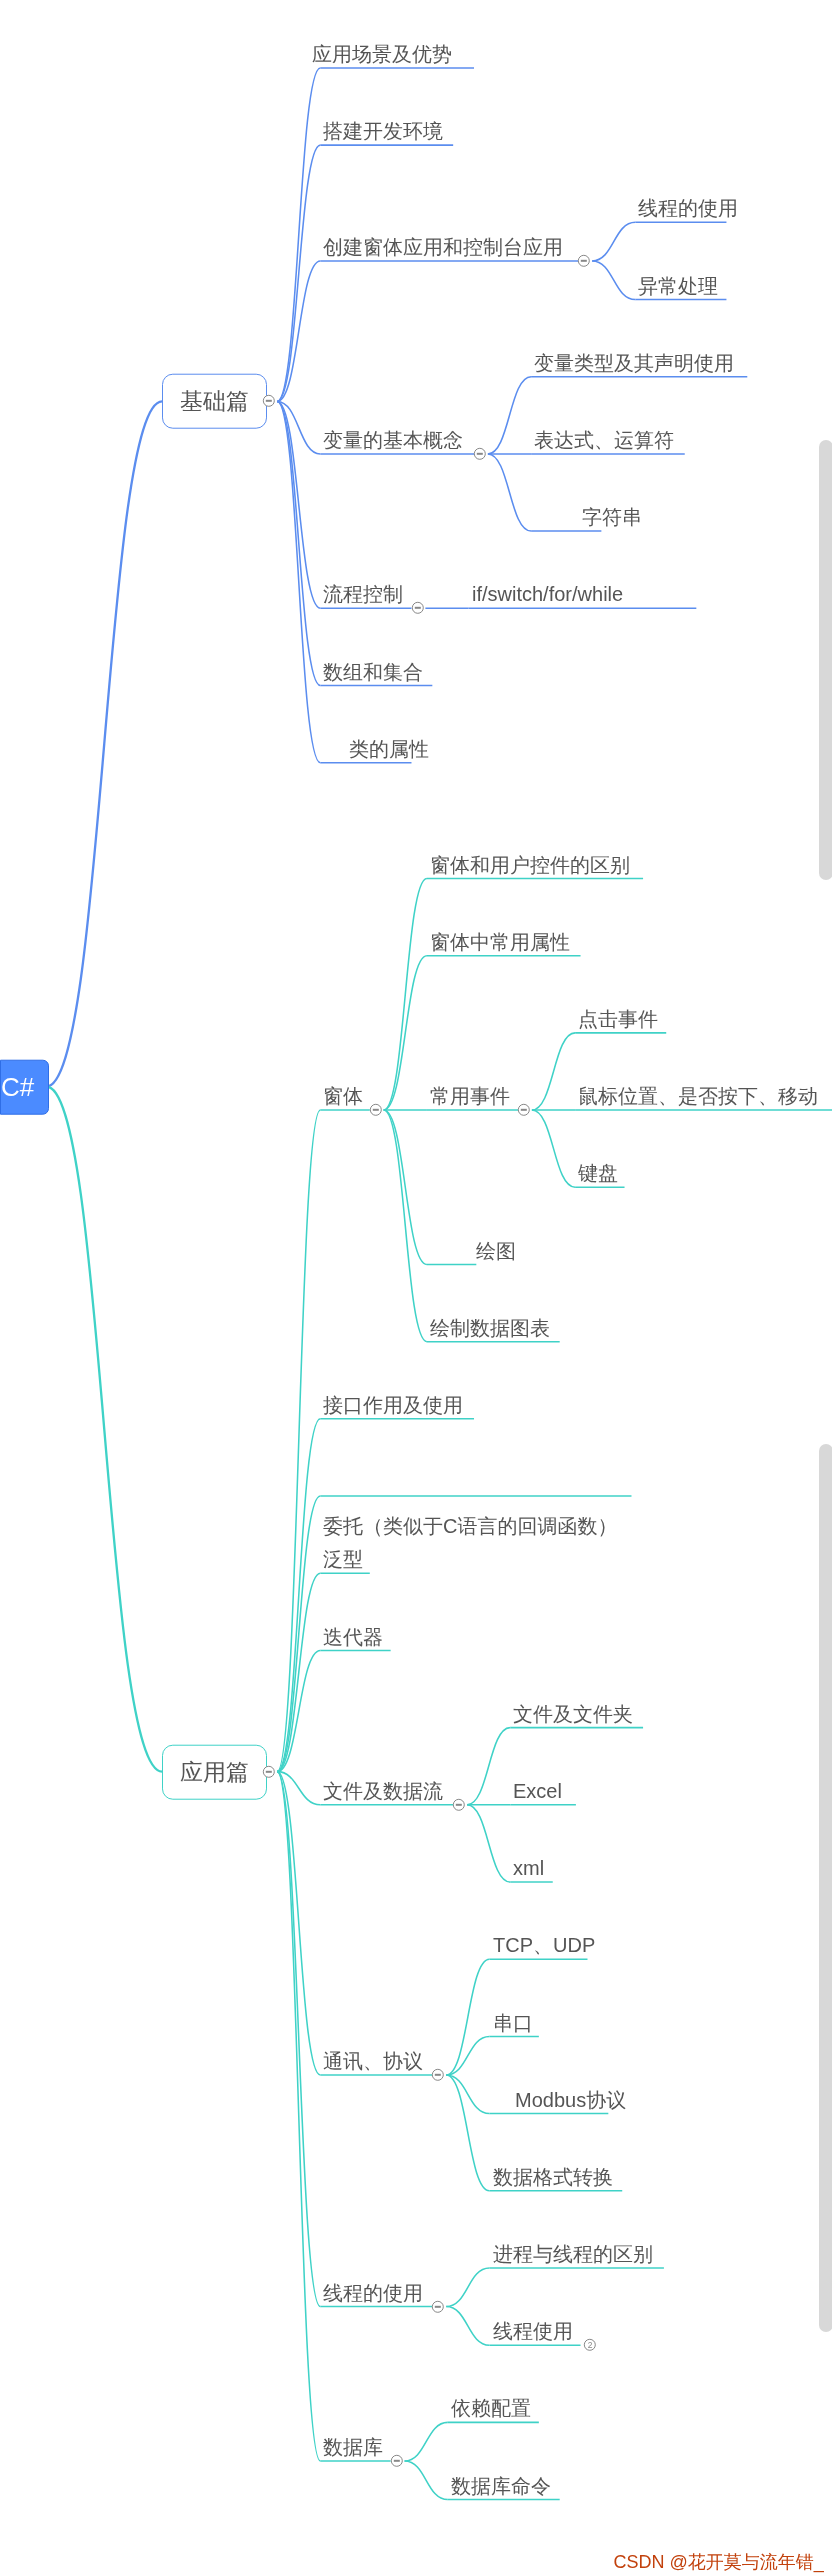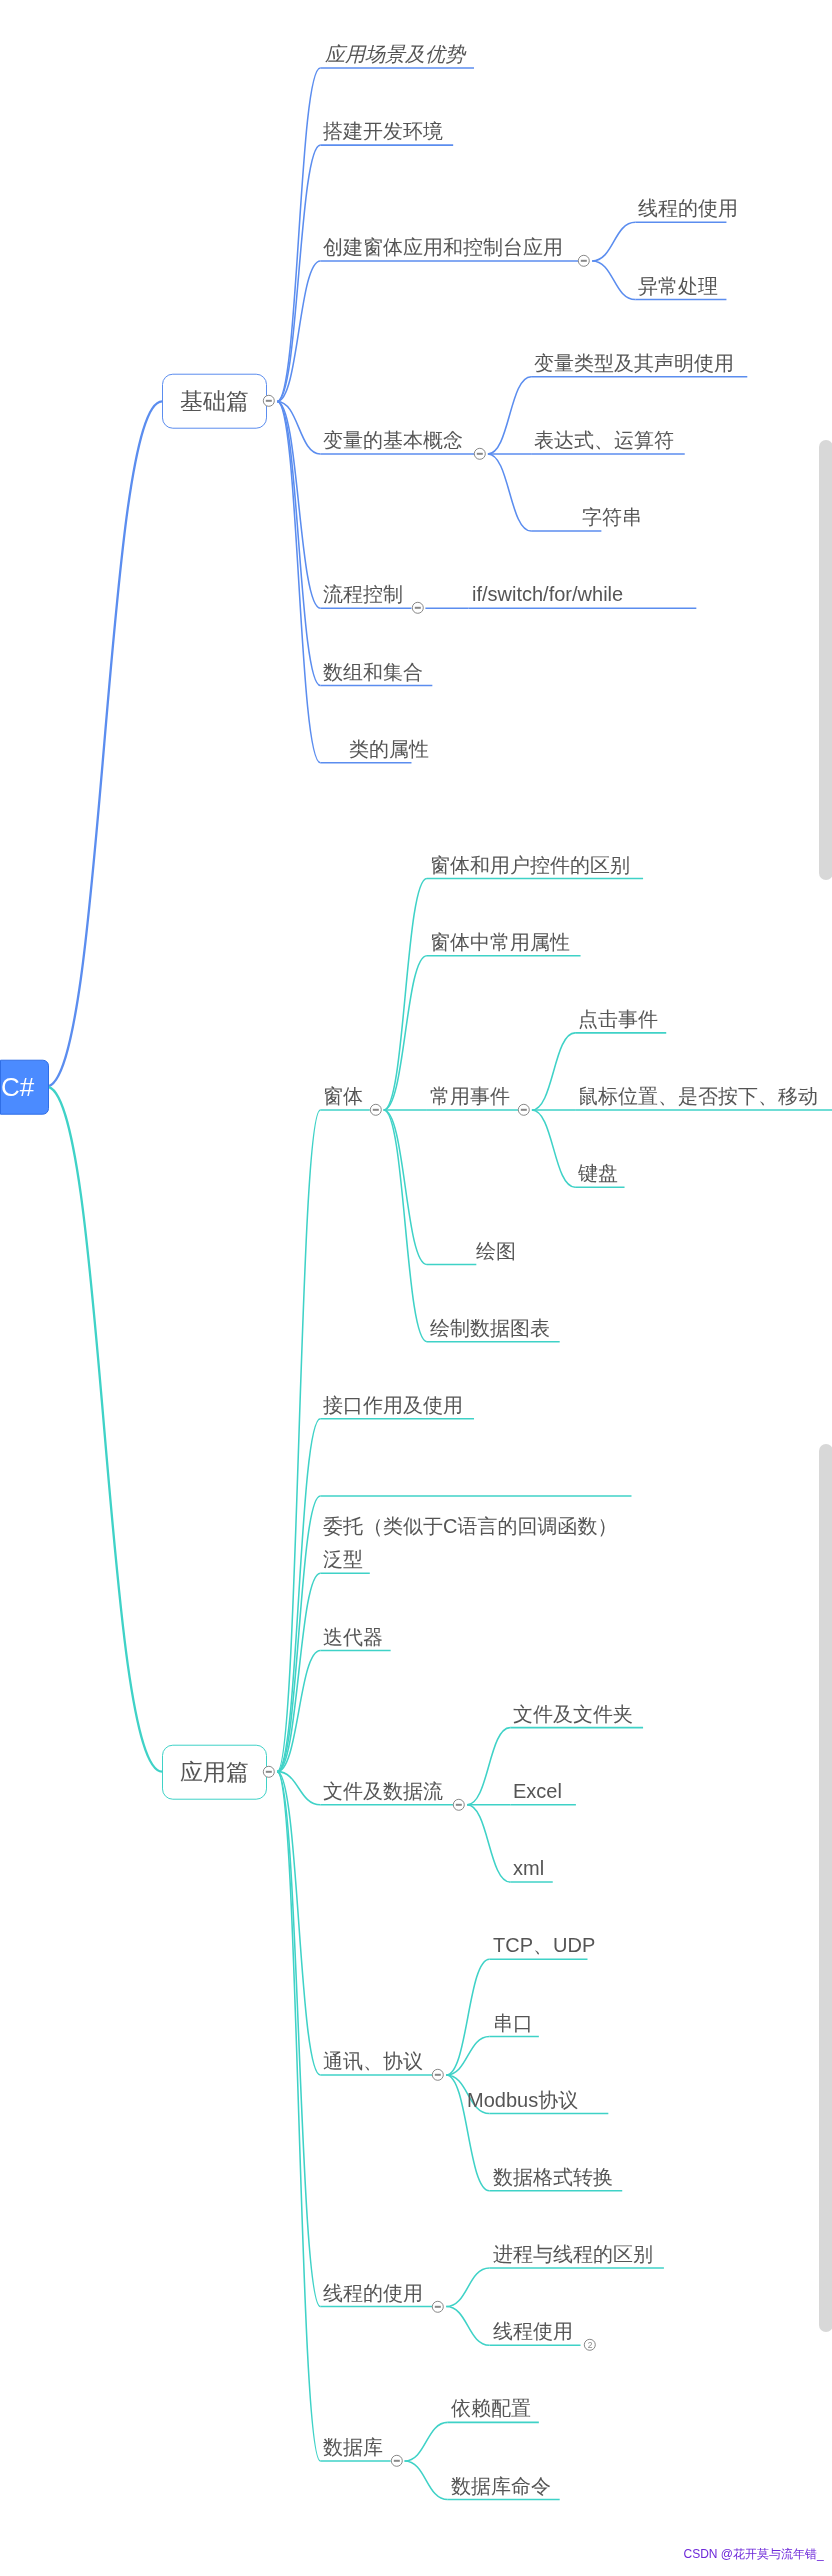--- a/index.html
+++ b/index.html
@@ -72,23 +72,23 @@
   .scroll {
     position: absolute;
     right: 0;
     width: 14px;
     background: #d8d8d8;
     border-radius: 7.7px;
   }
   .watermark {
     position: absolute;
     right: 9.3px;
-    bottom: 13px;
-    font-size: 12px;
-    color: #6d28d9;
+    bottom: 2px;
+    font-size: 18px;
+    color: #c2410c;
   }
 </style>
 </head>
 <body>
 
 <div id="canvas">
   <svg class="lines" id="svg" viewBox="0 0 1079 3337" width="833" height="2576">
       <path d="M 60 1407.5 C 135 1407.5, 135 520, 210 520" stroke="#5b8def" stroke-width="3" fill="none"></path>
       <line x1="415" y1="88" x2="614" y2="88" stroke="#5b8def" stroke-width="2"></line>
       <path d="M 359 520 C 387 520, 387 88, 415 88" stroke="#5b8def" stroke-width="2" fill="none"></path>
@@ -173,21 +173,21 @@
       <path d="M 524 3188 C 552 3188, 552 3138, 580 3138" stroke="#3fd2c7" stroke-width="2" fill="none"></path>
       <line x1="580" y1="3238" x2="725" y2="3238" stroke="#3fd2c7" stroke-width="2"></line>
       <path d="M 524 3188 C 552 3188, 552 3238, 580 3238" stroke="#3fd2c7" stroke-width="2" fill="none"></path>
     </svg>
   <div class="scroll" style="top:440px;height:440px"></div>
   <div class="scroll" style="top:1444px;height:888px"></div>
   <div class="watermark">CSDN @花开莫与流年错_</div>
 <div class="node root" style="left: 0px; top: 1087px;">C#</div>
     <div class="node main blue" style="left: 162px; top: 401px;">基础篇</div>
     <div class="dot" style="left: 269px; top: 401px;"></div>
-    <div class="node" style="left: 325px; top: 54px; font-style: italic;">应用场景及优势</div>
+    <div class="node" style="left: 312px; top: 54px;">应用场景及优势</div>
     <div class="node" style="left: 323px; top: 131px;">搭建开发环境</div>
     <div class="node" style="left: 323px; top: 247px;">创建窗体应用和控制台应用</div>
     <div class="dot" style="left: 584px; top: 261px;"></div>
     <div class="node" style="left: 638px; top: 208px;">线程的使用</div>
     <div class="node" style="left: 638px; top: 286px;">异常处理</div>
     <div class="node" style="left: 323px; top: 440px;">变量的基本概念</div>
     <div class="dot" style="left: 480px; top: 454px;"></div>
     <div class="node" style="left: 534px; top: 363px;">变量类型及其声明使用</div>
     <div class="node" style="left: 534px; top: 440px;">表达式、运算符</div>
     <div class="node" style="left: 534px; top: 517px; margin-left: 48px;">字符串</div>
@@ -215,21 +215,21 @@
     <div class="node" style="left: 323px; top: 1637px;">迭代器</div>
     <div class="node" style="left: 323px; top: 1791px;">文件及数据流</div>
     <div class="dot" style="left: 459px; top: 1805px;"></div>
     <div class="node" style="left: 513px; top: 1714px;">文件及文件夹</div>
     <div class="node" style="left: 513px; top: 1791px;">Excel</div>
     <div class="node" style="left: 513px; top: 1868px;">xml</div>
     <div class="node" style="left: 323px; top: 2061px;">通讯、协议</div>
     <div class="dot" style="left: 438px; top: 2075px;"></div>
     <div class="node" style="left: 493px; top: 1945px;">TCP、UDP</div>
     <div class="node" style="left: 493px; top: 2023px;">串口</div>
-    <div class="node" style="left: 467px; top: 2100px; text-align: center;">Modbus协议</div>
+    <div class="node" style="left: 515px; top: 2100px; text-align: center;">Modbus协议</div>
     <div class="node" style="left: 493px; top: 2177px;">数据格式转换</div>
     <div class="node" style="left: 323px; top: 2293px;">线程的使用</div>
     <div class="dot" style="left: 438px; top: 2307px;"></div>
     <div class="node" style="left: 493px; top: 2254px;">进程与线程的区别</div>
     <div class="node" style="left: 493px; top: 2331px;">线程使用</div>
     <div class="dot num" style="left: 590px; top: 2345px;">2</div>
     <div class="node" style="left: 323px; top: 2447px;">数据库</div>
     <div class="dot" style="left: 397px; top: 2461px;"></div>
     <div class="node" style="left: 451px; top: 2408px;">依赖配置</div>
     <div class="node" style="left: 451px; top: 2486px;">数据库命令</div>

